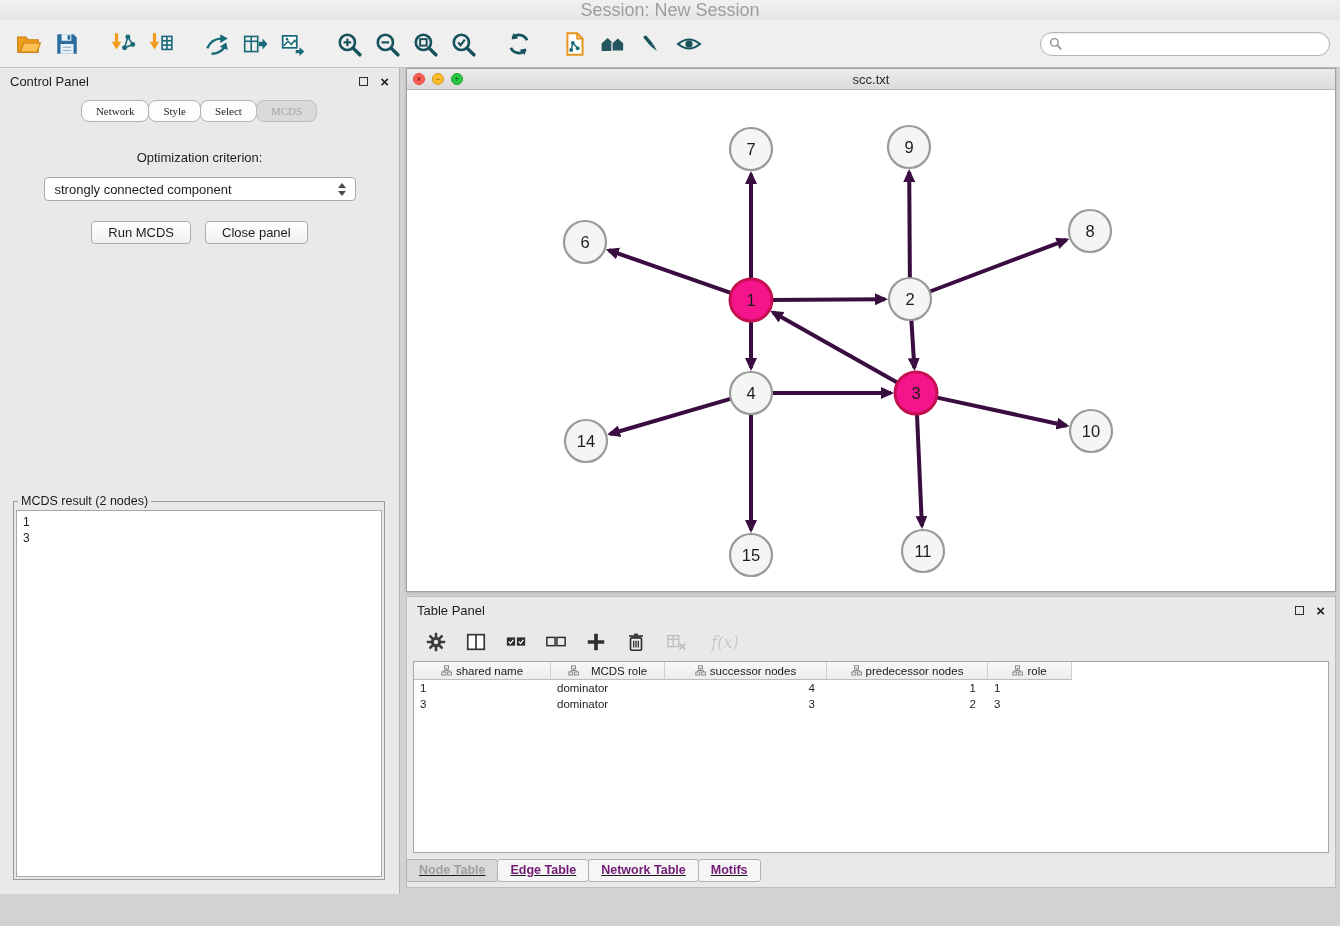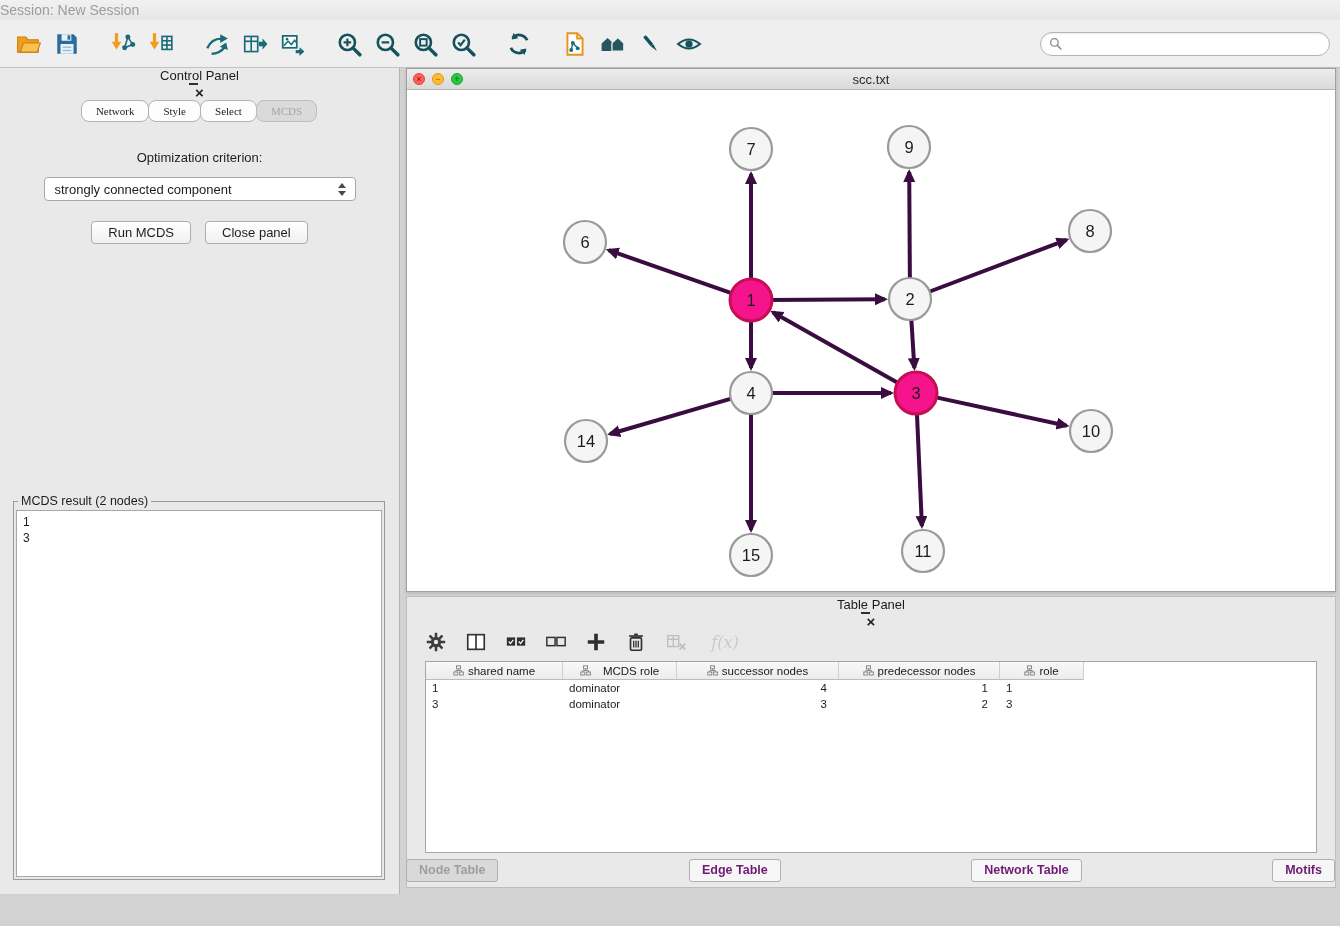--- a/index.html
+++ b/index.html
@@ -9,22 +9,22 @@
     background:#d2d2d2;
     position:relative;
     color:#1d1d1d;
   }
   .window { position:absolute; inset:0; }
 
   
   .titlebar {
     position:absolute; left:0; top:0; right:0; height:20px;
     background:linear-gradient(#f1f1f1,#e6e6e6);
-    text-align:left; line-height:20px;
-    font-size:14px; color:#9d9d9d;
+    text-align:center; line-height:20px;
+    font-size:18px; color:#9d9d9d;
   }
 
   
   .toolbar {
     position:absolute; left:0; top:20px; right:0; height:48px;
     background:#efefef; border-bottom:1px solid #c2c2c2;
     display:flex; align-items:center; padding:0 10px;
   }
   .tb {
     width:38px; height:40px; border:none; background:transparent;
@@ -44,21 +44,21 @@
     font-family:"Liberation Sans", sans-serif;
   }
 
   
   .control-panel {
     position:absolute; left:0; top:68px; width:400px; bottom:32px;
     background:#e9e9e9; border-right:1px solid #b3b3b3;
   }
   .panel-header {
     height:26px; display:flex; align-items:center; padding:0 10px;
-    font-size:13px; color:#1c1c1c;flex-direction:column;
+    font-size:13px; color:#1c1c1c;
   }
   .panel-header .spacer { flex:1; }
   .float-box { width:9px; height:9px; border:1.5px solid #2e2e2e; display:inline-block; margin-right:12px; cursor:pointer; }
   .close-x { font-size:15px; font-weight:bold; color:#1f1f1f; line-height:1; cursor:pointer; }
 
   .cp-tabs { display:flex; justify-content:center; margin-top:6px; }
   .cp-tab {
     height:22px; padding:0 14px; font-size:11px;
     background:#fdfdfd; border:1px solid #b2b2b2; border-radius:8px;
     margin-left:-1px; cursor:pointer; color:#1d1d1d;
@@ -125,34 +125,34 @@
     position:absolute; left:406px; top:596px; width:930px; height:292px;
     background:#e9e9e9; border:1px solid #bdbdbd;
     display:flex; flex-direction:column;
   }
   .tp-toolbar { height:38px; display:flex; align-items:center; gap:14px; padding:0 16px; }
   .tp-btn { border:none; background:transparent; width:26px; height:26px;
             display:inline-flex; align-items:center; justify-content:center; cursor:pointer; }
   .tp-btn.disabled { opacity:.35; cursor:default; }
   .fx-text { font-family:"DejaVu Serif", serif; font-style:italic; font-size:16px; color:#8f8f8f; }
 
-  .tbl-wrap { flex:1; margin:0 18px; background:#fff; border:1px solid #a6a6a6; overflow:hidden; }
+  .tbl-wrap { flex:1; margin:0 6px; background:#fff; border:1px solid #a6a6a6; overflow:hidden; }
   .tbl-header { display:flex; height:18px; }
   .th {
     display:inline-flex; align-items:center; justify-content:center; gap:4px;
     font-size:11.5px; color:#1a1a1a;
     background:linear-gradient(#f8f8f8,#ececec);
     border-right:1px solid #cfcfcf; border-bottom:1px solid #bdbdbd;
     cursor:pointer; flex-shrink:0;
   }
   .tr { display:flex; height:16px; }
   .td { font-size:11.5px; line-height:16px; padding-left:6px; flex-shrink:0; cursor:default; }
   .td.right { text-align:right; padding-right:12px; padding-left:0; }
 
-  .tp-tabs { height:34px; display:flex; align-items:center; justify-content:space-between; }
+  .tp-tabs { height:34px; display:flex; align-items:center; justify-content:flex-start;text-decoration:underline; }
   .tp-tab {
     height:23px; padding:0 12px; font-size:12.5px; font-weight:bold;
     background:#f6f6f6; border:1px solid #b0b0b0; border-radius:3px;
     margin-left:-1px; cursor:pointer; color:#701a75;
     font-family:"Liberation Sans", sans-serif;
   }
   .tp-tab.active { background:#d9d9d9; color:#9e9e9e; }
 
   
   .statusbar {

